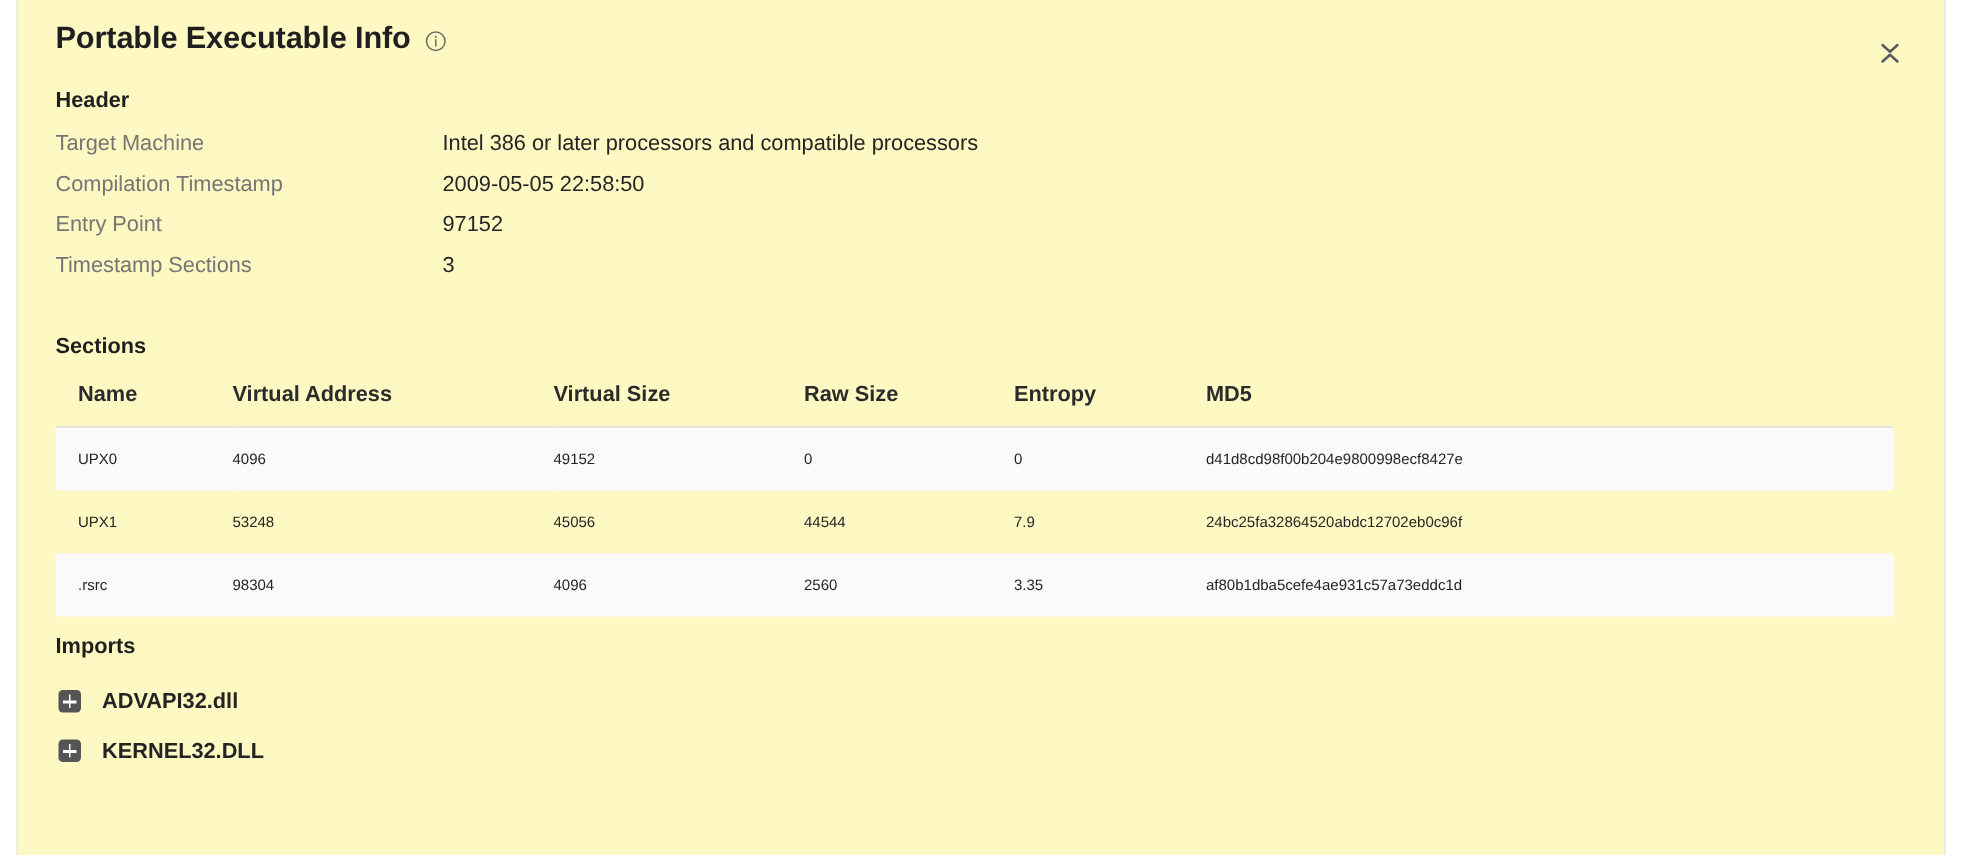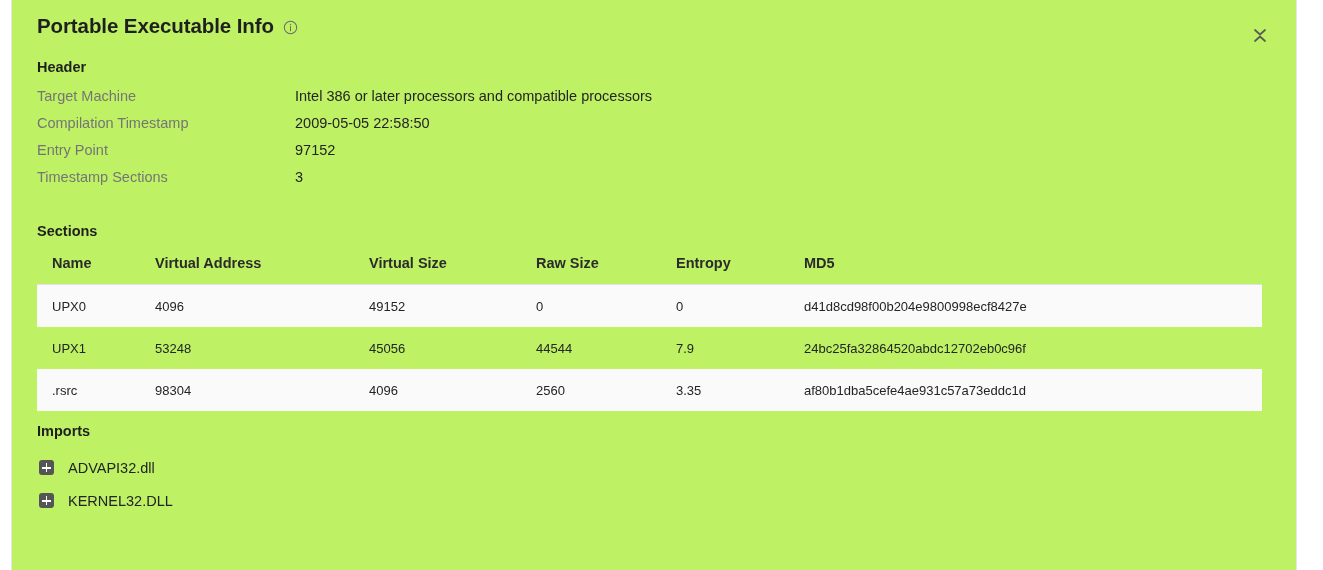--- a/index.html
+++ b/index.html
@@ -14,21 +14,21 @@
     color: #2b2b2b;
     overflow: hidden;
   }
 
   .card {
     position: absolute;
     left: 11px;
     top: 0px;
     width: 1286px;
     height: 570px;
-    background: #bef264;
+    background: #fef9c3;
     border-left: 1px solid #e6e6e6;
     border-right: 1px solid #e6e6e6;
     box-sizing: border-box;
   }
 
   .card-inner {
     position: relative;
     padding: 0 25px;
     height: 100%;
     box-sizing: border-box;
@@ -106,36 +106,36 @@
   .sections-table th {
     text-align: left;
     font-size: 14.5px;
     font-weight: bold;
     color: #2b2b2b;
     padding: 0 0 13px 0;
     border-bottom: 1px solid #e2e2e2;
     vertical-align: bottom;
   }
   .sections-table td {
-    font-size: 13px;
+    font-size: 10px;
     color: #242424;
     padding: 0;
     height: 42px;
     vertical-align: middle;
   }
   .sections-table tbody tr.stripe td { background: #fafafa; }
   .sections-table th:nth-child(1), .sections-table td:nth-child(1) { width: 103px;  padding-left: 15px; }
   .sections-table th:nth-child(2), .sections-table td:nth-child(2) { width: 214px; }
   .sections-table th:nth-child(3), .sections-table td:nth-child(3) { width: 167px; }
   .sections-table th:nth-child(4), .sections-table td:nth-child(4) { width: 140px; }
   .sections-table th:nth-child(5), .sections-table td:nth-child(5) { width: 128px; }
   .sections-table th:nth-child(6), .sections-table td:nth-child(6) { width: auto; }
 
   
-  .imports-list { margin-top: 12px; }
+  .imports-list { margin-top: 12px; font-weight: bold; }
   .import-row {
     display: flex;
     align-items: center;
     height: 33px;
     cursor: pointer;
   }
   .expand-icon {
     width: 15px;
     height: 15px;
     border-radius: 3px;

